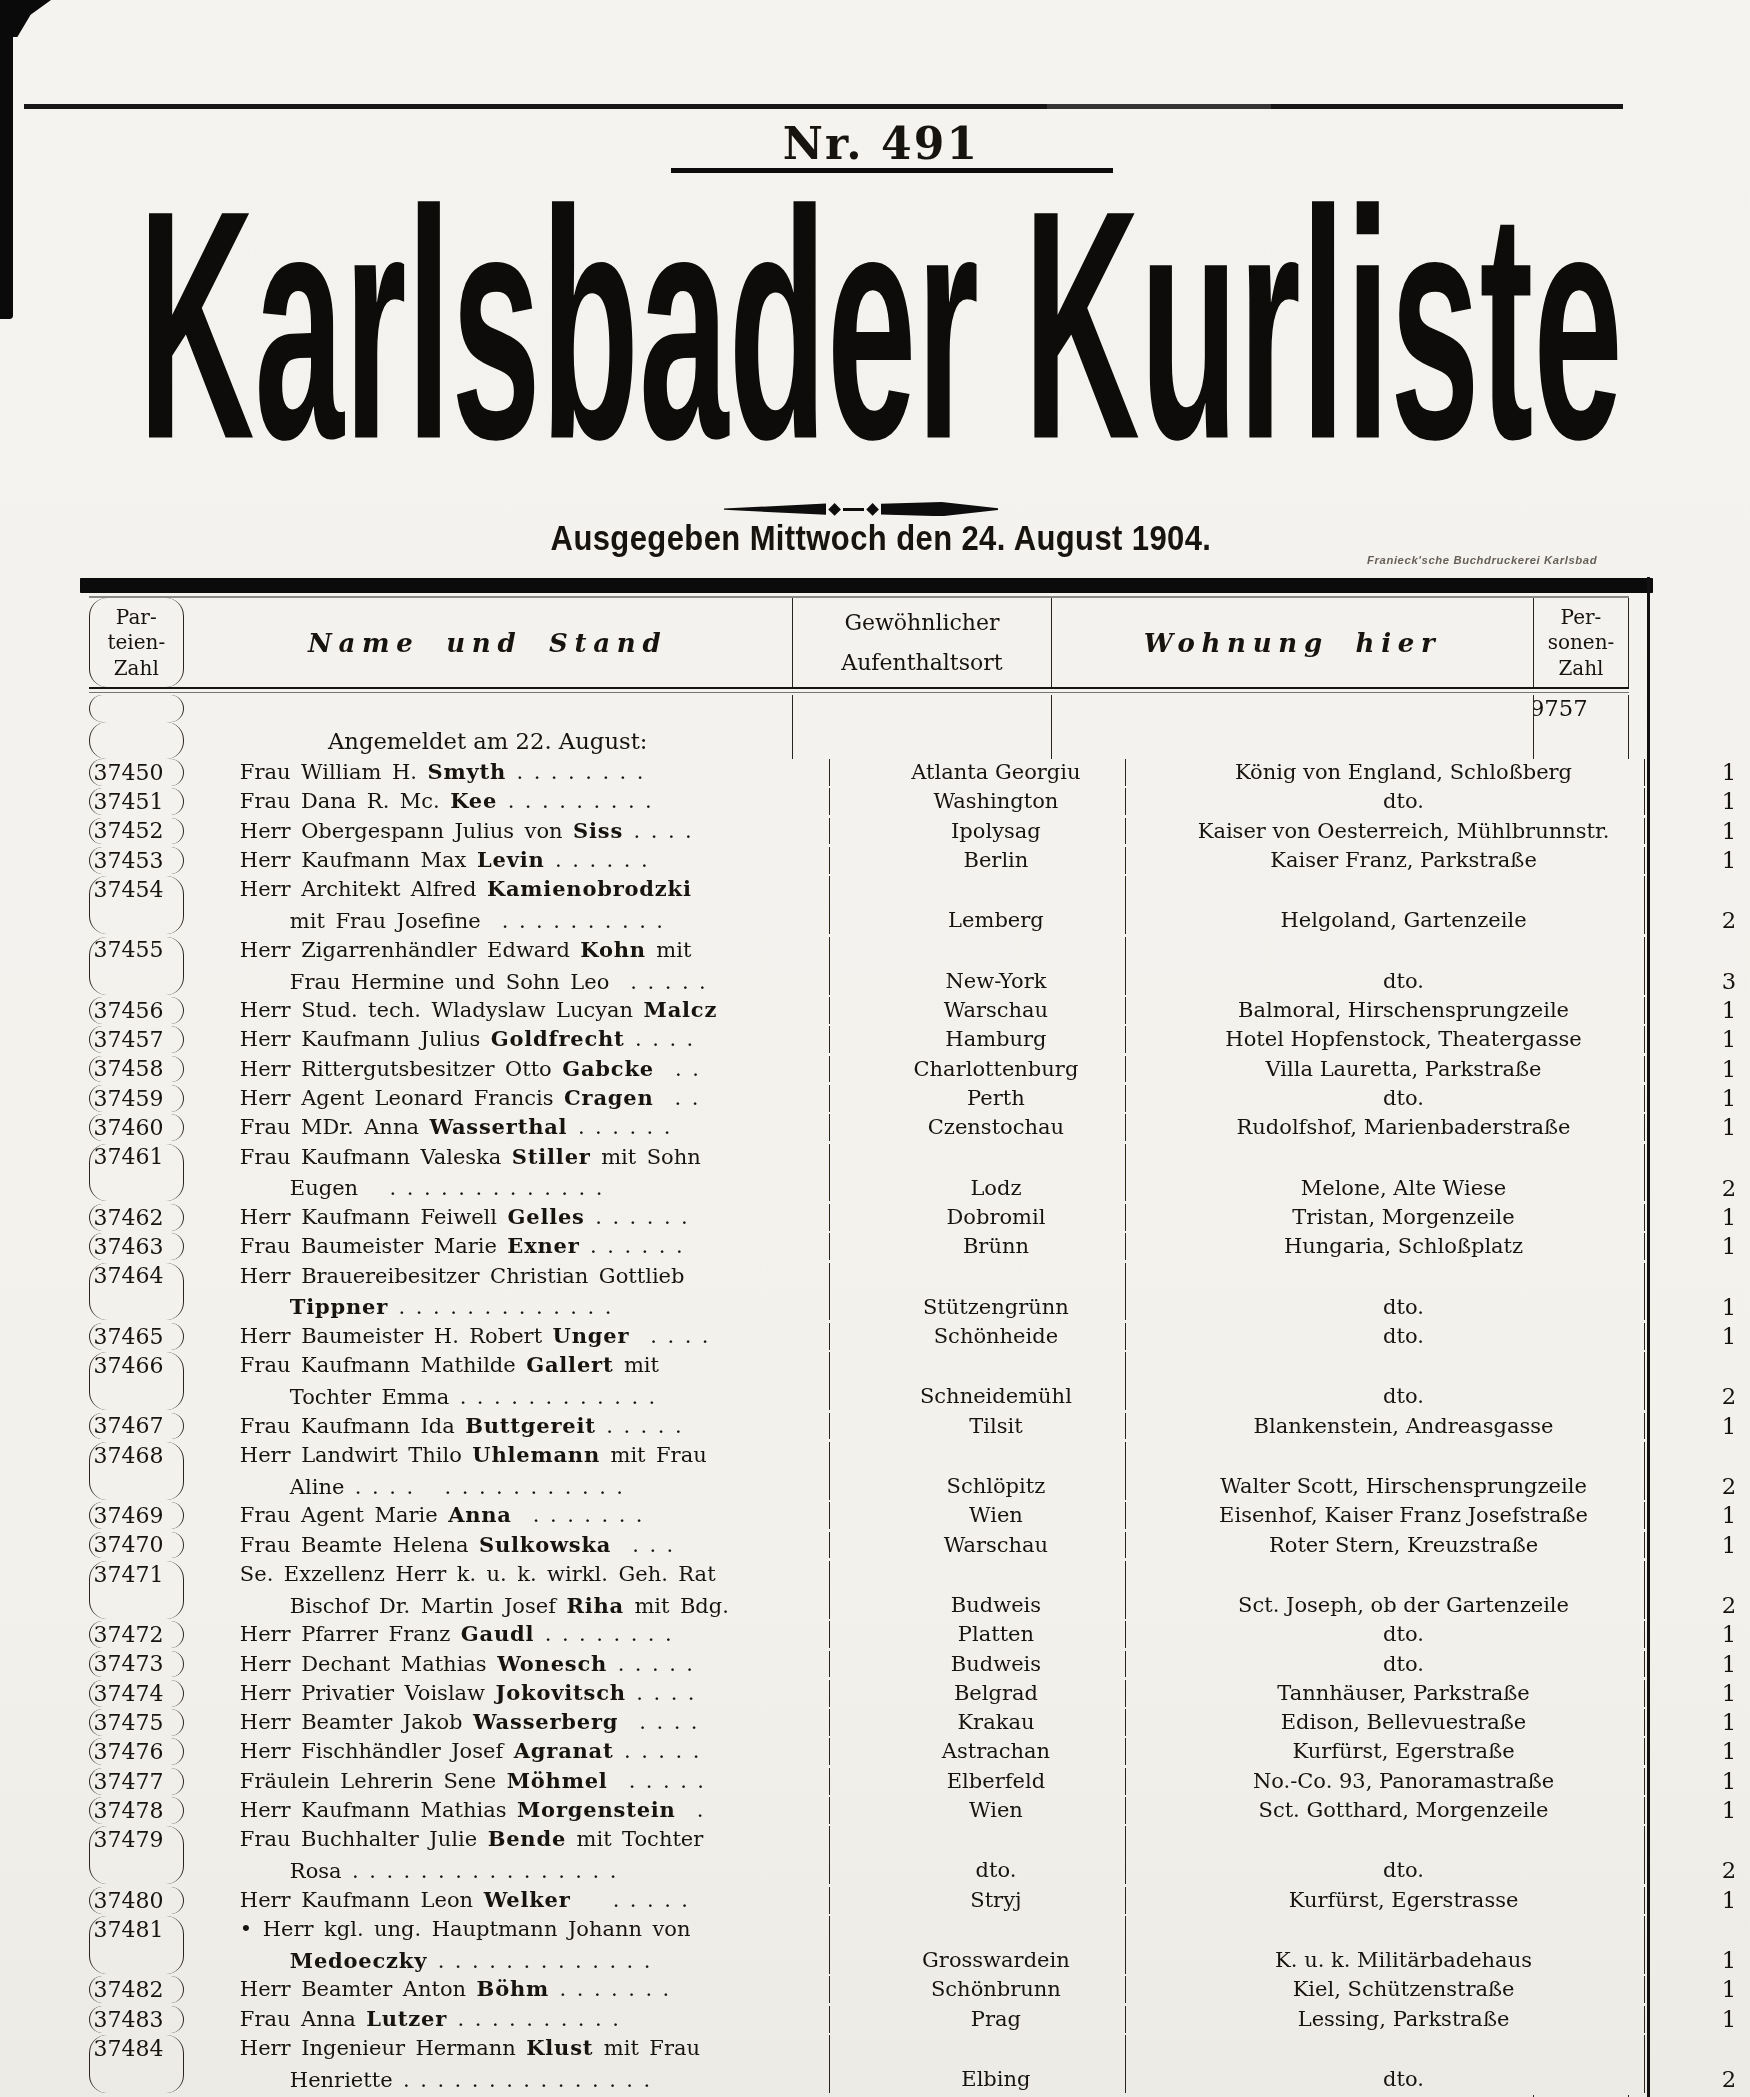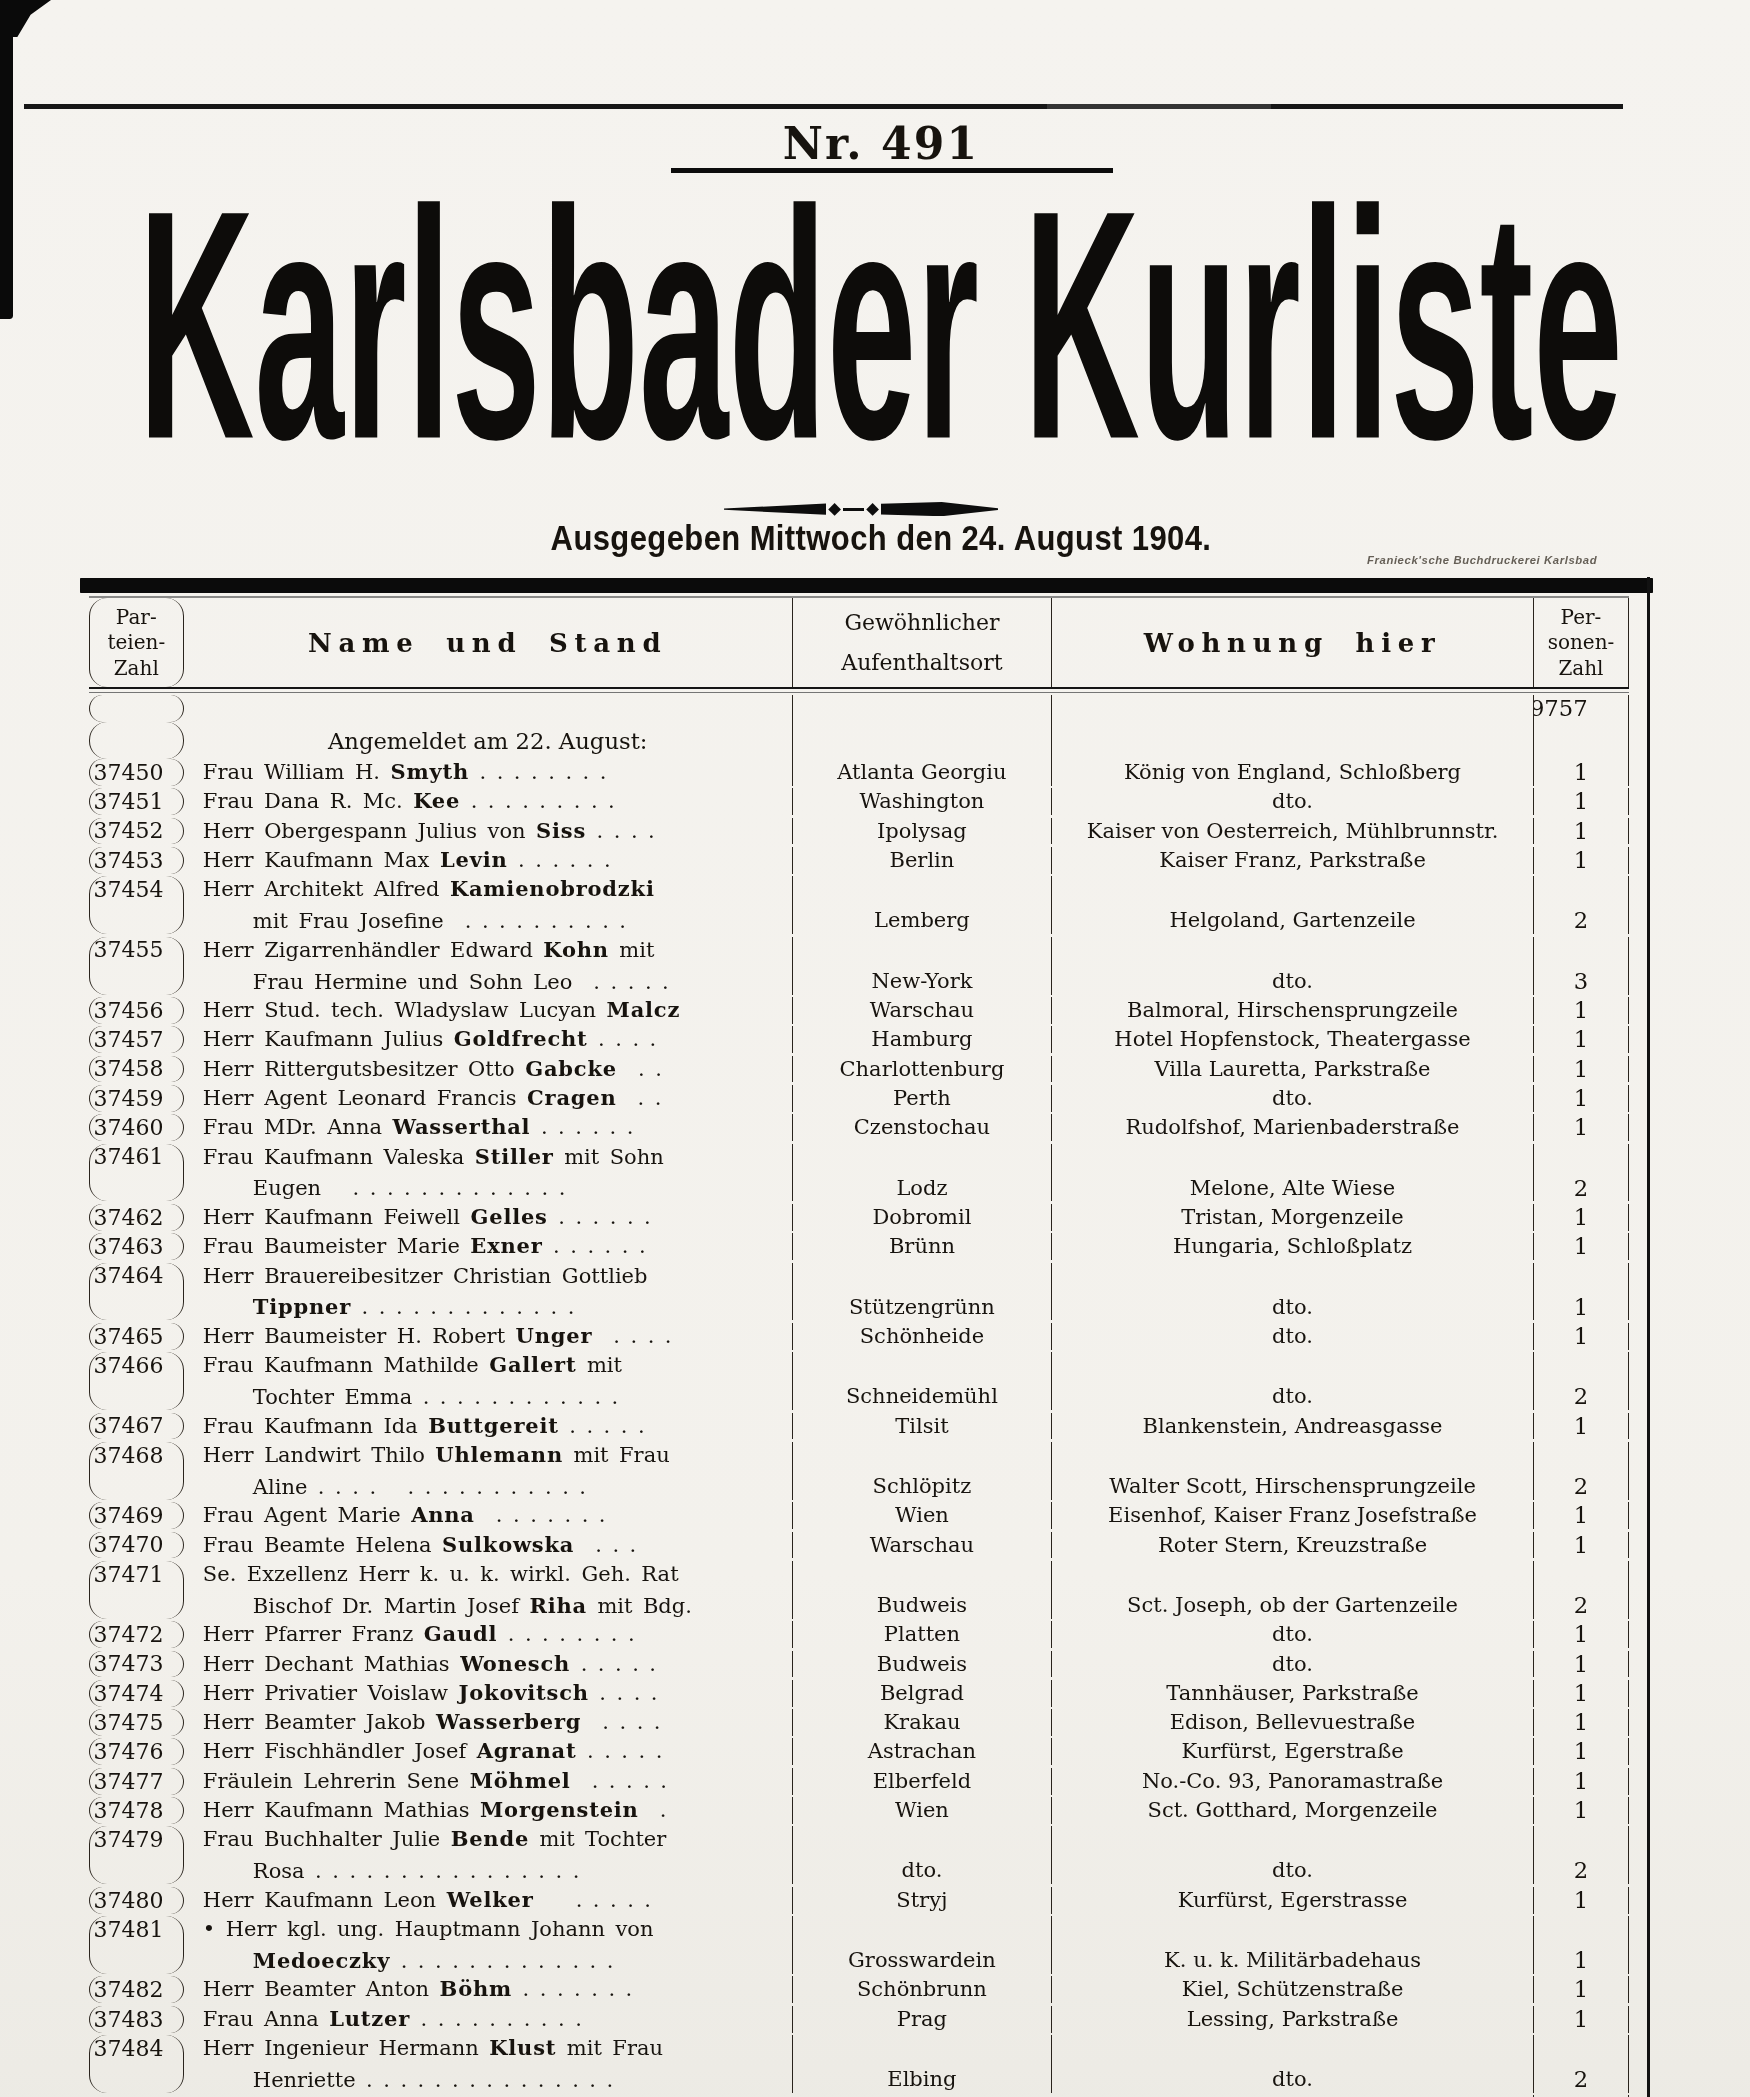--- a/index.html
+++ b/index.html
@@ -41,31 +41,31 @@
   .grid{display:grid;grid-template-columns:6.14% 39.56% 16.84% 31.29% 6.17%;}
   .c{box-sizing:border-box;border-right:1.7px solid transparent;overflow:hidden;}
   .c.br{border-right-color:#2a241d;}
   .c.bl{border-left:1.7px solid #2a241d;border-radius:18px;}
   .c.blt{border-left:1.7px solid transparent;}
   
   .thead{min-height:89px;}
   .th{display:flex;flex-direction:column;align-items:center;justify-content:center;text-align:center;}
   .th .small-lines{font-size:20px;line-height:25.6px;}
   .th.mid2{font-size:22px;line-height:40px;}
-  .th.big{font-weight:bold;font-size:26px;letter-spacing:6.7px;word-spacing:11px;}
+  .th.big{font-weight:bold;font-size:26px;letter-spacing:6.7px;word-spacing:11px;font-style:italic;}
   .head-rule{height:7.6px;background:linear-gradient(180deg,#151515 0 2.1px,transparent 2.1px 4.6px,#757575 4.6px 6.3px,transparent 6.3px 100%);}
   
   .trow{font-size:21px;line-height:26px;}
   .carry-row{height:27px;}
   .carry-row .c5 span{display:inline-block;margin-left:-18.5px;font-size:22.7px;}
   .section-row{height:37px;text-align:center;}
   .section-row .c2{display:flex;align-items:center;justify-content:center;font-size:22.7px;}
   .drow .c1{font-size:22px;padding:0.8px 0 0 3.4px;}
   .drow .c2{padding:0 11px 0 19.3px;word-spacing:3.8px;}
-  .drow{padding-bottom:2.5px;}
+  .drow{padding-bottom:2.5px;gap:37px;}
   .drow .nline.l2{padding-left:50px;margin-top:5.9px;}
   .drow .bold, .nline .bold{font-weight:bold;letter-spacing:0.8px;}
   .drow .c3,.drow .c4,.drow .c5{display:flex;align-items:flex-end;justify-content:center;text-align:center;padding-bottom:0.8px;}
   .drow .c5{font-size:22.7px;}
   
   .totals-a{height:18.5px;}
   .totals-a .c5{display:flex;align-items:center;}
 </style>
 </head>
 <body>

